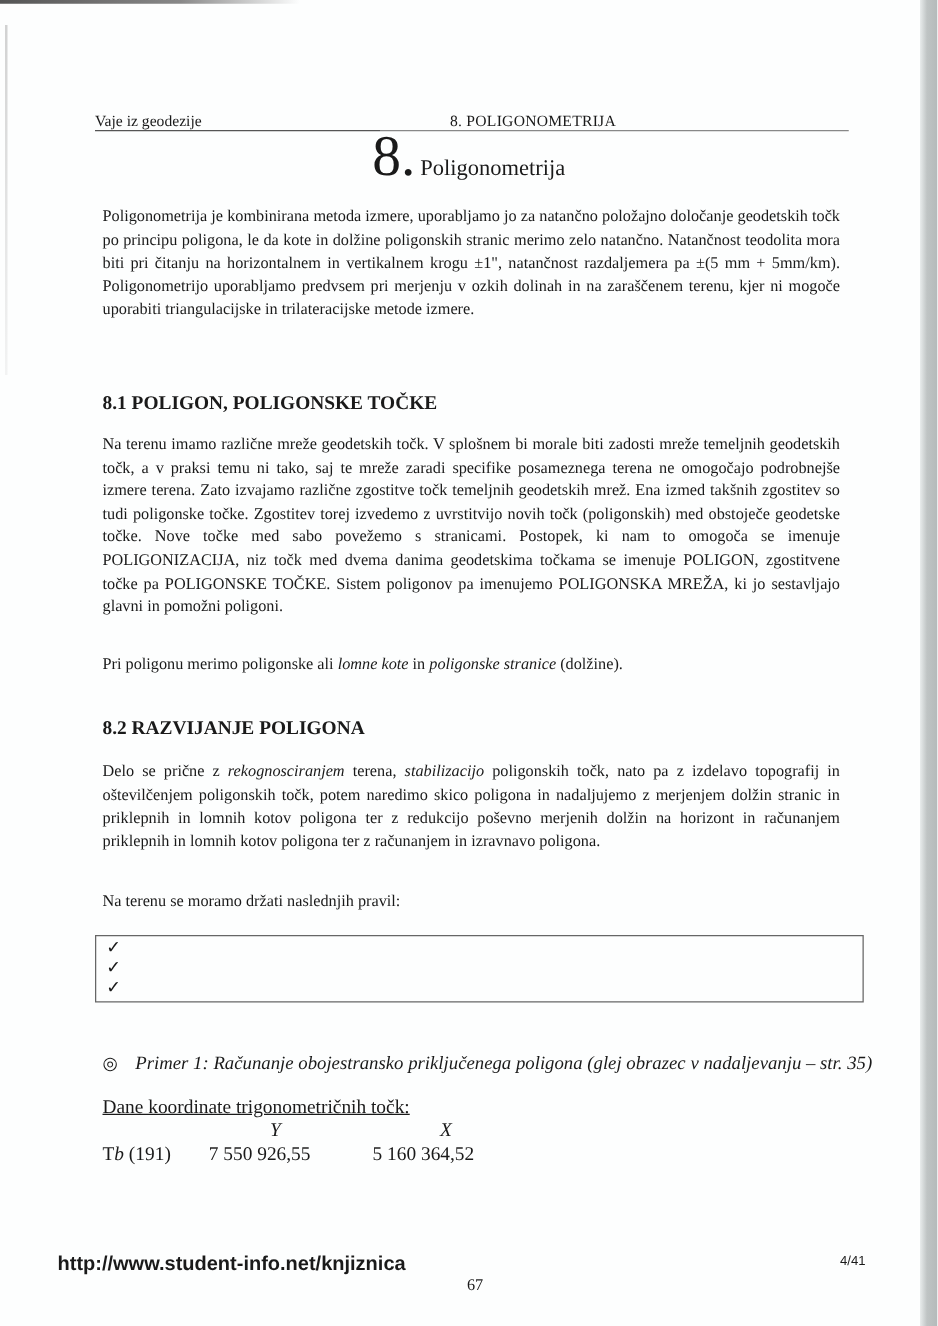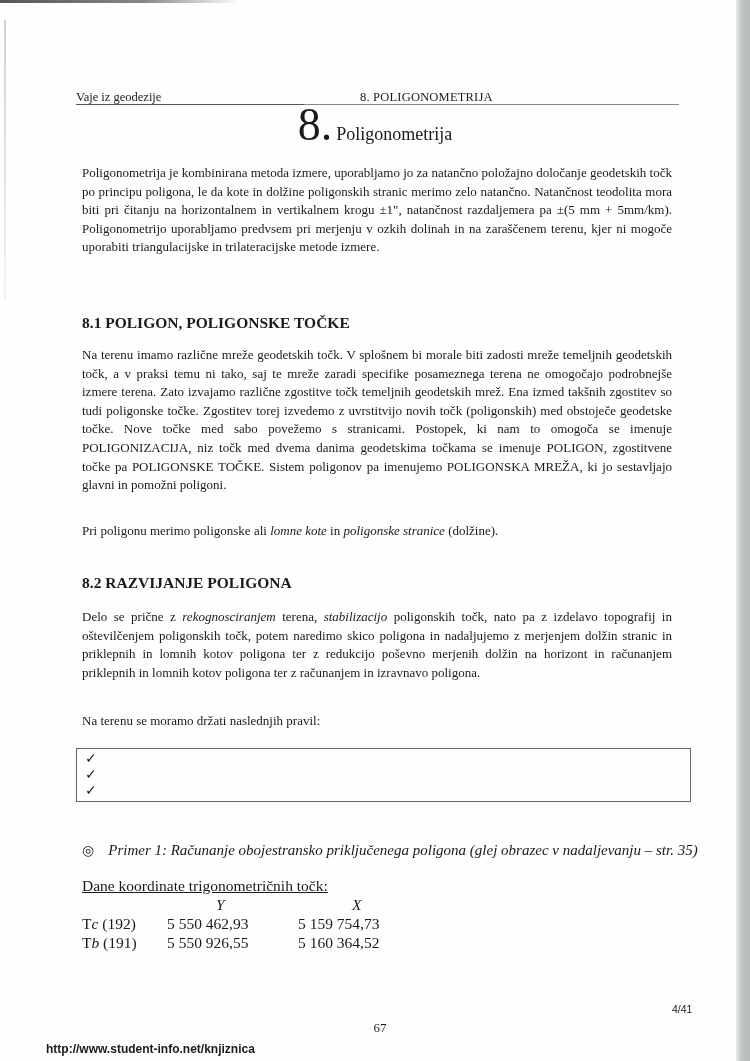--- a/index.html
+++ b/index.html
@@ -34,21 +34,21 @@
   .coords-title { position: absolute; left: 82px; top: 877px; font-size: 15.5px; text-decoration: underline; }
   .coords { position: absolute; left: 82px; top: 895px; font-size: 15.5px; line-height: 19px; }
   .coords .row { position: relative; height: 19px; width: 400px; }
   .coords .c0 { position: absolute; left: 0; }
   .coords .c1 { position: absolute; left: 85px; width: 115px; }
   .coords .c2 { position: absolute; left: 216px; width: 115px; }
   .coords .hdr .c1, .coords .hdr .c2 { font-style: italic; }
   .coords .hdr .c1 { left: 134px; }
   .coords .hdr .c2 { left: 270px; }
 
-  .footer-url { position: absolute; left: 46px; top: 1003px; font-family: "Liberation Sans", sans-serif; font-weight: bold; font-size: 12px; margin-top: 39px; }
+  .footer-url { position: absolute; left: 46px; top: 1003px; font-family: "Liberation Sans", sans-serif; font-weight: bold; font-size: 16px; }
   .footer-pg { position: absolute; left: 672px; top: 1003px; font-family: "Liberation Sans", sans-serif; font-weight: normal; font-size: 10.5px; }
   .page-num { position: absolute; left: 0; width: 760px; text-align: center; top: 1020px; font-size: 13px; }
   em, i { }
 </style>
 </head>
 <body>
 
 <div class="scan-top"></div>
 <div class="scan-left"></div>
 <div class="scan-right"></div>
@@ -90,26 +90,21 @@
 </div>
 
 <div class="coords-title">Dane koordinate trigonometričnih točk:</div>
 
 <div class="coords">
   <div class="row hdr">
     <span class="c1">Y</span>
     <span class="c2">X</span>
   </div>
   <div class="row">
-    <span class="c0"><span>T</span><i>c</i> <span>(192)</span></span>
-    <span class="c1">5 550 462,93</span>
-    <span class="c2">5 159 754,73</span>
-  </div>
-  <div class="row">
     <span class="c0"><span>T</span><i>b</i> <span>(191)</span></span>
-    <span class="c1">5 550 926,55</span>
+    <span class="c1">7 550 926,55</span>
     <span class="c2">5 160 364,52</span>
   </div>
 </div>
 
 <div class="footer-url">http://www.student-info.net/knjiznica</div>
 <div class="footer-pg">4/41</div>
 <div class="page-num">67</div>
 
 </body></html>

